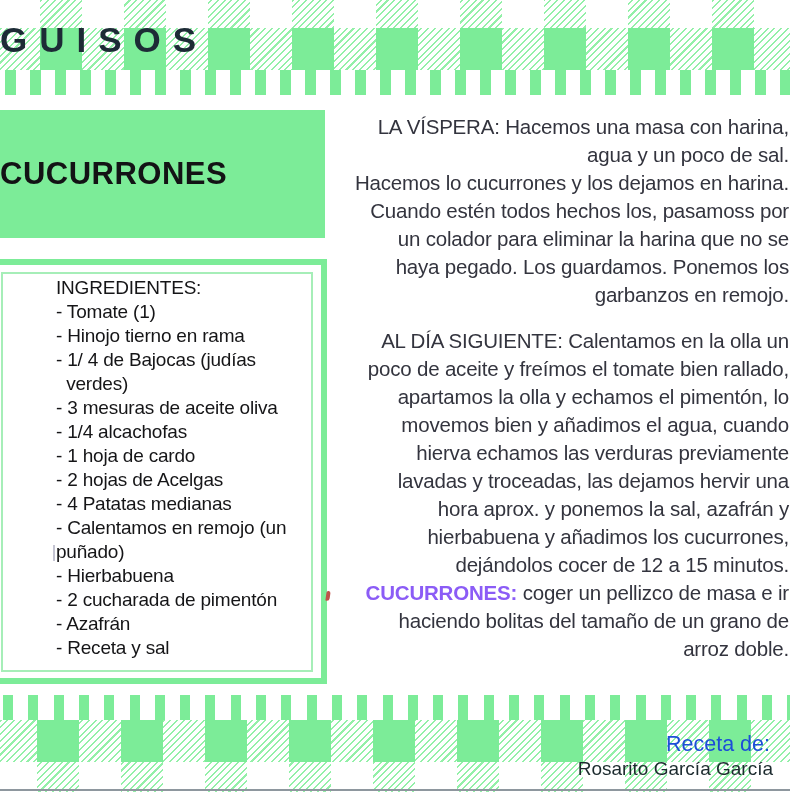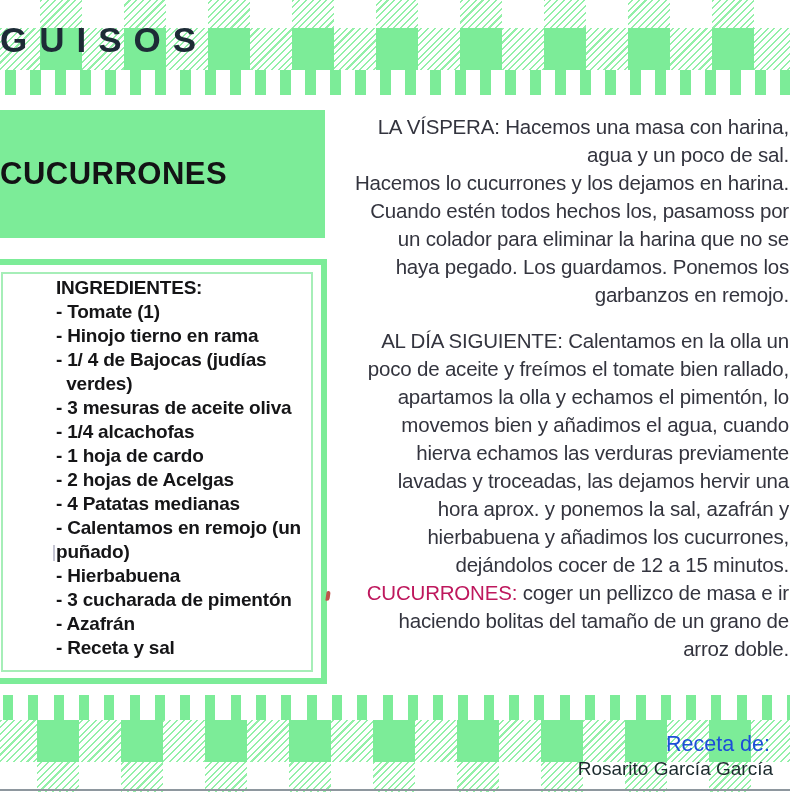--- a/index.html
+++ b/index.html
@@ -55,34 +55,34 @@
   #ingredients-outer{
     position:absolute;left:-12px;top:259px;width:339px;height:425px;
     border:6px solid #7CEC98;box-sizing:border-box;background:transparent;
   }
   #ingredients-inner{
     position:absolute;left:1px;top:272px;width:312px;height:400px;
     border:2px solid #A6EEB8;box-sizing:border-box;background:#ffffff;
   }
   #ingredients-list{
     position:absolute;left:56px;top:276px;width:260px;
-    font-size:19px;font-weight:700;color:#151517;letter-spacing:-0.2px;
+    font-size:19px;font-weight:400;color:#151517;letter-spacing:-0.2px;
   }
   .ing-line{height:24px;line-height:24px;white-space:pre;}
   #ingredients-cursor-mark{
     position:absolute;left:53px;top:545px;width:2px;height:16px;background:#C4C4D2;
   }
   
   #instructions{
     position:absolute;left:331px;top:113px;width:458px;
     font-size:20.5px;line-height:28px;color:#33343E;letter-spacing:-0.2px;text-align:right;
   }
   #instructions p{margin:0;white-space:pre;}
   #para-next-day{margin-top:18px !important;}
-  .bold-inline{font-weight:400;color:#be185d;}
+  .bold-inline{font-weight:700;color:#8b5cf6;}
   #spellcheck-mark{
     position:absolute;left:326px;top:591px;width:4px;height:10px;
     background:#C0534B;border-radius:2px 2px 3px 1px;transform:rotate(8deg);
   }
   
   #stripes-bottom{top:695px;height:25px;}
   #checker-bottom-a{top:720px;height:42px;}
   #checker-bottom-b{top:762px;height:30px;}
   #bottom-edge-line{position:absolute;left:0;top:789px;width:790px;height:2px;background:#8E979E;}
   #credit-label{
@@ -115,21 +115,21 @@
     <div class="ing-line">- 1/ 4 de Bajocas (judías</div>
     <div class="ing-line">  verdes)</div>
     <div class="ing-line">- 3 mesuras de aceite oliva</div>
     <div class="ing-line">- 1/4 alcachofas</div>
     <div class="ing-line">- 1 hoja de cardo</div>
     <div class="ing-line">- 2 hojas de Acelgas</div>
     <div class="ing-line">- 4 Patatas medianas</div>
     <div class="ing-line">- Calentamos en remojo (un</div>
     <div class="ing-line">puñado)</div>
     <div class="ing-line">- Hierbabuena</div>
-    <div class="ing-line">- 3 cucharada de pimentón</div>
+    <div class="ing-line">- 2 cucharada de pimentón</div>
     <div class="ing-line">- Azafrán</div>
     <div class="ing-line">- Receta y sal</div>
   </div>
   <div id="ingredients-cursor-mark"></div>
 
   <div id="instructions">
     <p id="para-day-before">LA VÍSPERA: Hacemos una masa con harina,
 agua y un poco de sal.
 Hacemos lo cucurrones y los dejamos en harina.
 Cuando estén todos hechos los, pasamoss por

